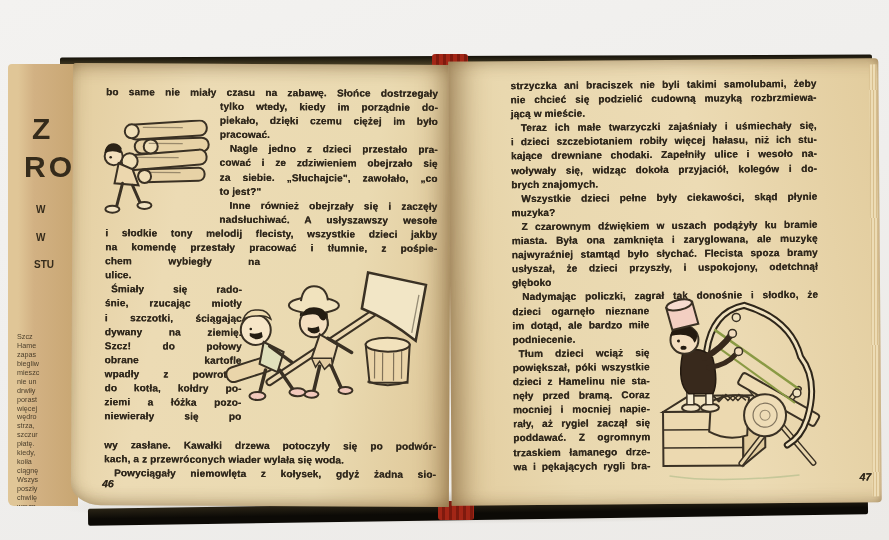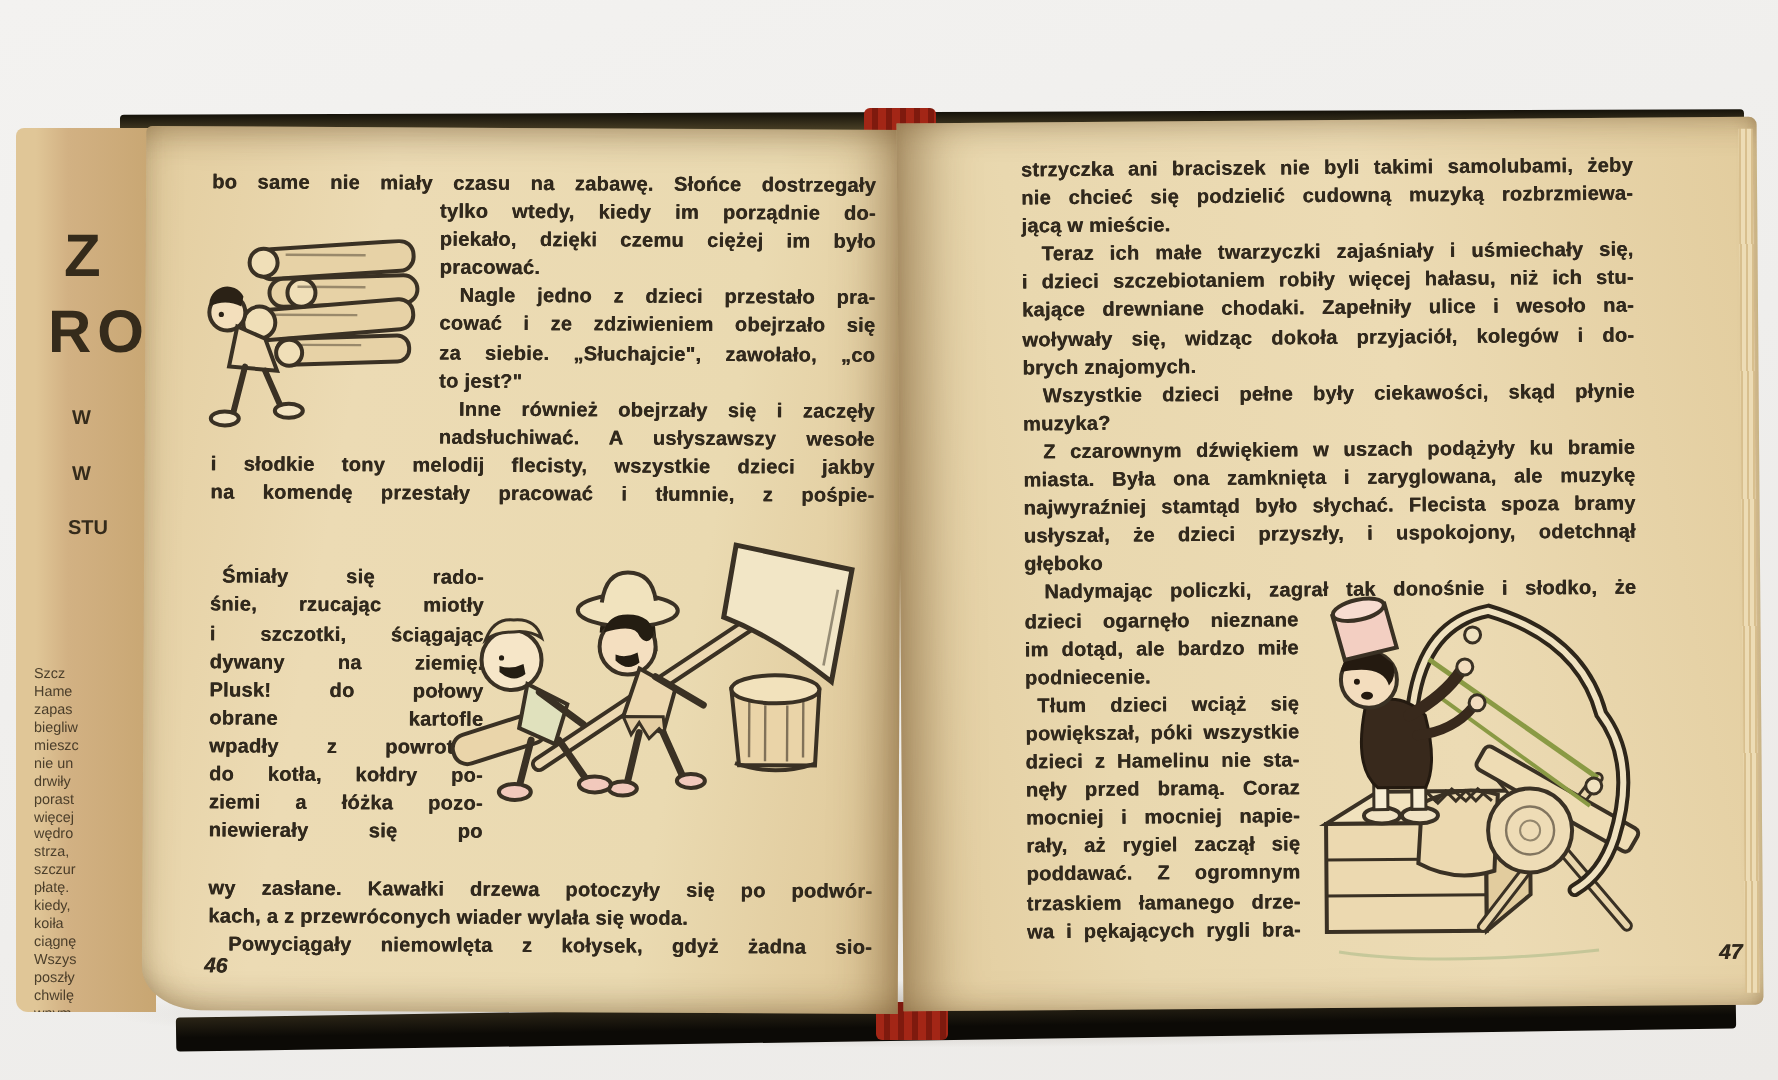--- a/index.html
+++ b/index.html
@@ -125,27 +125,31 @@
       <div class="ln">to jest?"</div>
       <div class="ln j ind">Inne również obejrzały się i zaczęły</div>
       <div class="ln j">nadsłuchiwać.  A usłyszawszy wesołe</div>
     </div>
 
     <div class="tb" style="left:33px;top:163px;width:332px">
       <div class="ln j">i słodkie tony melodij flecisty, wszystkie dzieci jakby</div>
       <div class="ln j">na komendę przestały pracować i tłumnie, z pośpie-</div>
     </div>
 
+    <div class="tb" style="left:33px;top:191.2px;width:155px">
+      <div class="ln j">chem wybiegły na</div>
+      <div class="ln">ulice.</div>
+    </div>
 
     <div class="tb" style="left:33px;top:219.4px;width:137px">
       <div class="ln j ind2">Śmiały się rado-</div>
       <div class="ln j">śnie, rzucając miotły</div>
       <div class="ln j">i szczotki, ściągając</div>
       <div class="ln j">dywany na ziemię.</div>
-      <div class="ln j">Plusk! do połowy</div>
+      <div class="ln j">Szcz! do połowy</div>
       <div class="ln j">obrane kartofle</div>
       <div class="ln j">wpadły z powrotem</div>
       <div class="ln j">do kotła, kołdry po-</div>
       <div class="ln j">ziemi a łóżka pozo-</div>
       <div class="ln j">niewierały się po</div>
     </div>
 
     <div class="tb" style="left:33px;top:374.5px;width:332px">
       <div class="ln j">wy zasłane.  Kawałki drzewa potoczyły się po podwór-</div>
       <div class="ln">kach, a z przewróconych wiader wylała się woda.</div>

